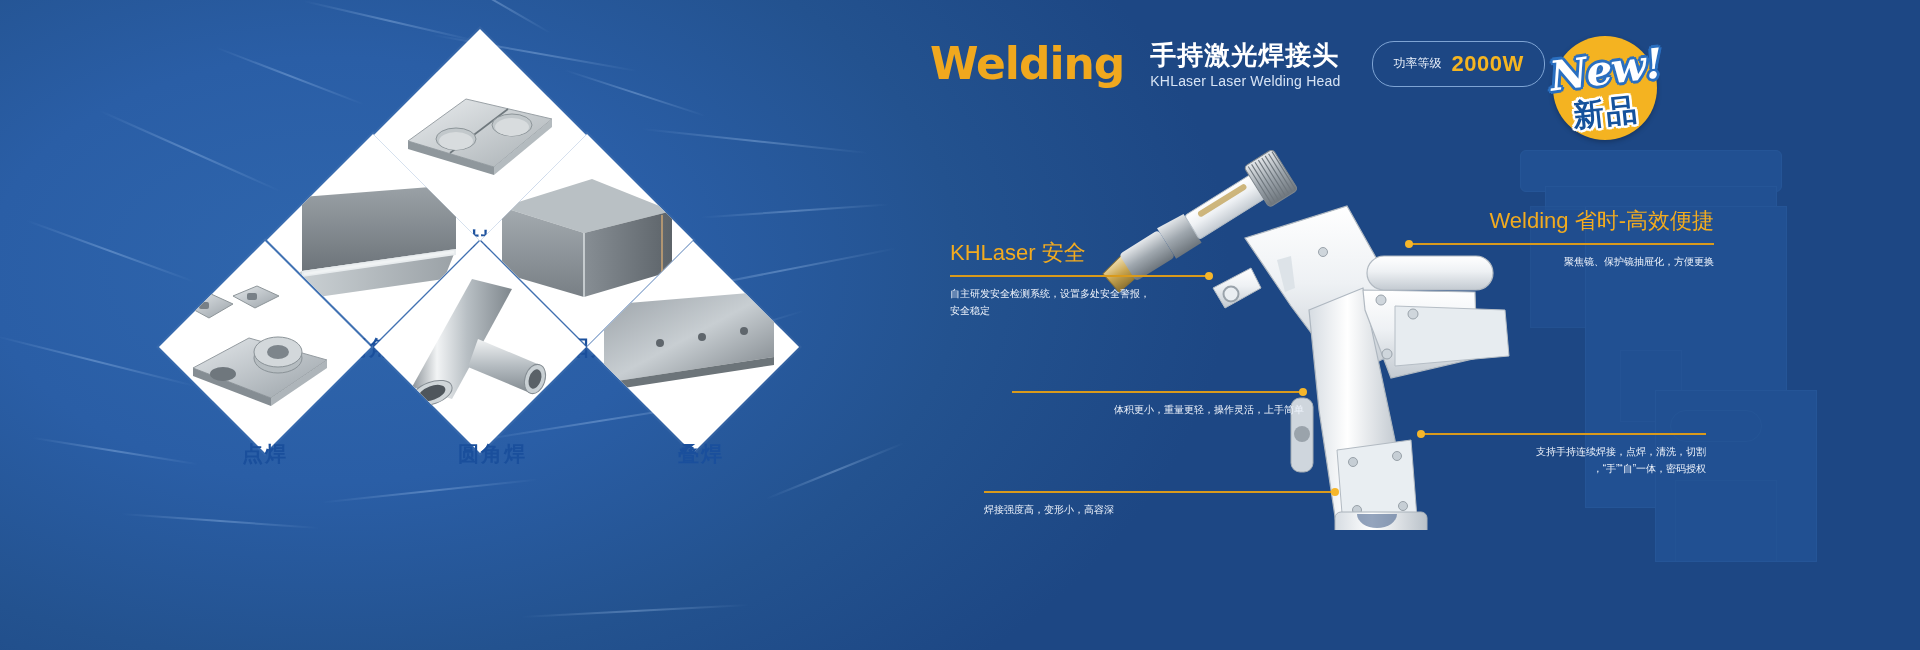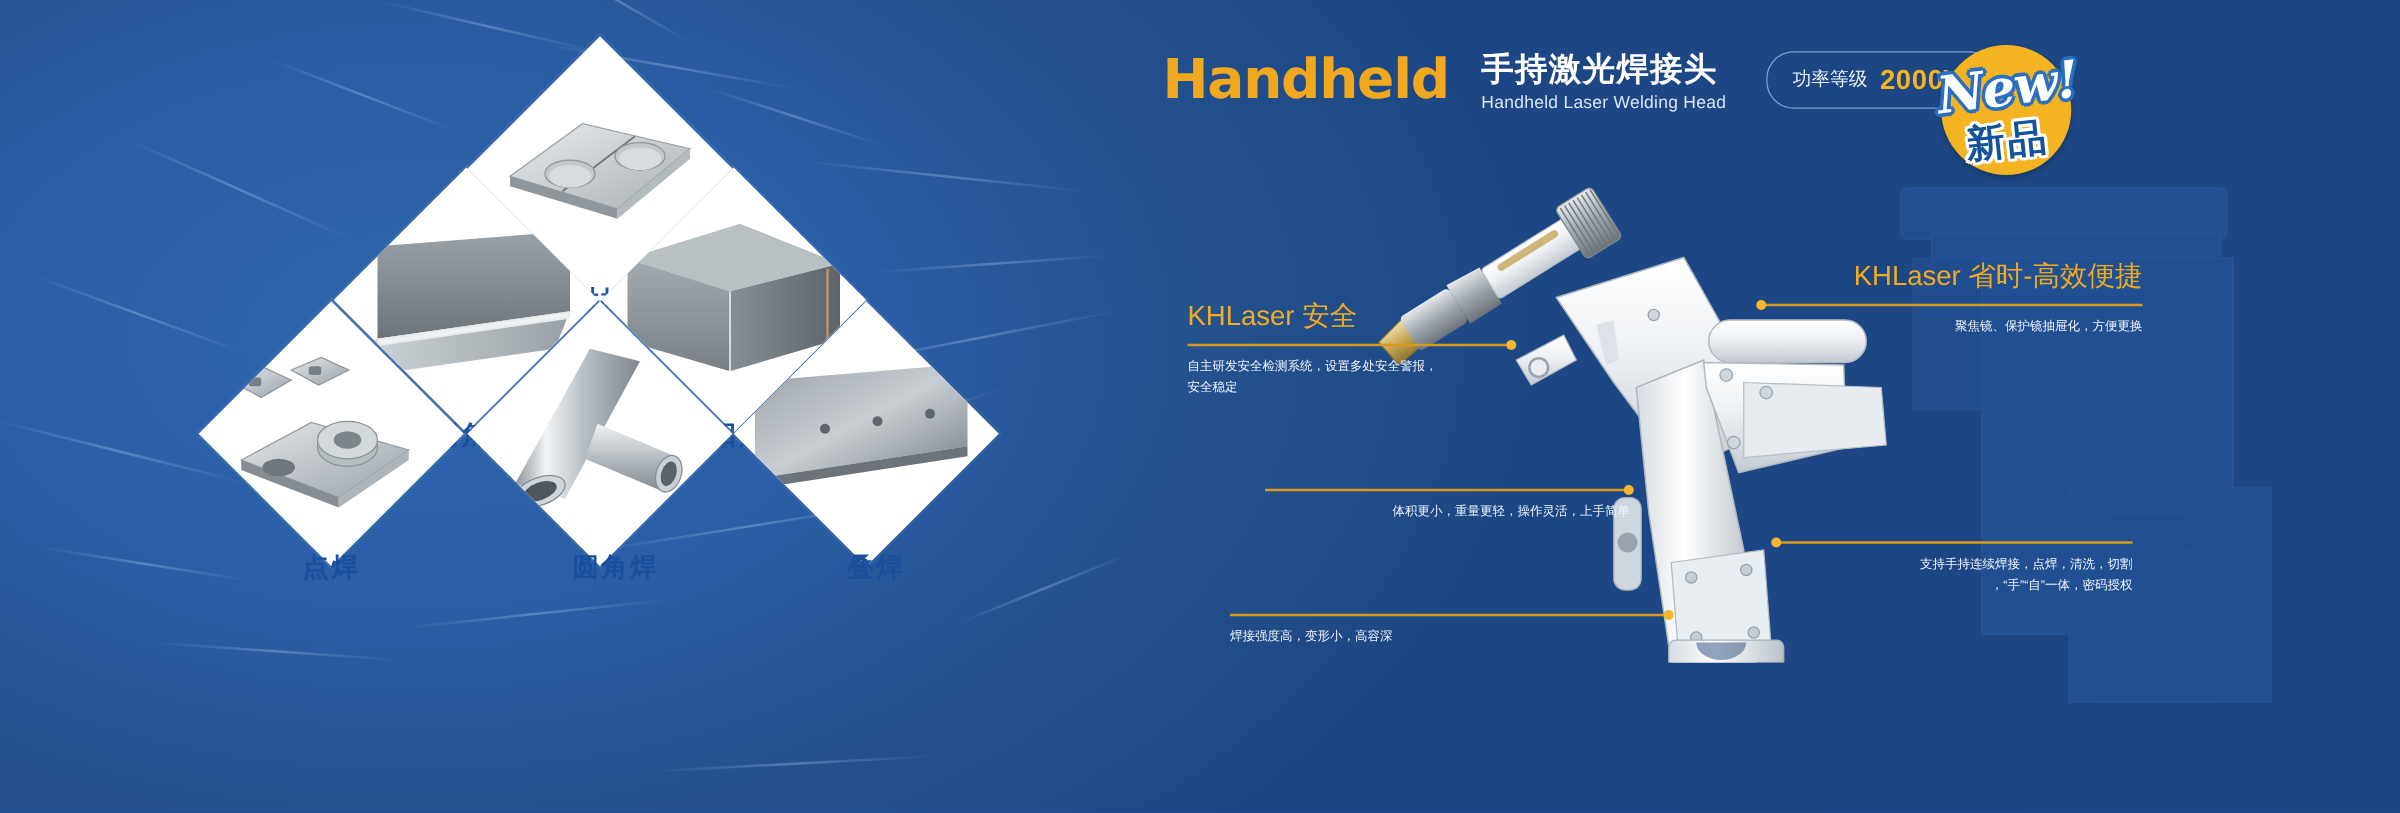--- a/index.html
+++ b/index.html
@@ -28,21 +28,21 @@
     font-family:"DejaVu Sans","Liberation Sans",sans-serif;
   }
   .titleblock{display:flex;flex-direction:column;gap:3px;padding-top:3px;}
   .title-cn{font-size:26px;font-weight:bold;color:#ffffff;letter-spacing:1px;line-height:1.15;}
   .title-en{font-size:14px;color:#d7e4f5;letter-spacing:.2px;line-height:1.1;}
   .power-badge{
     display:flex;align-items:center;gap:10px;
     border:1.5px solid #7ea4d4;border-radius:22px;
     padding:9px 20px;margin-left:6px;
   }
-  .power-label{font-size:15px;color:#eaf1fb;}
+  .power-label{font-size:12px;color:#eaf1fb;}
   .power-value{font-size:22px;font-weight:bold;color:#f5b521;letter-spacing:.5px;
     font-family:Liberation Sans, sans-serif;}
   
   .newbadge{position:absolute;left:1545px;top:30px;width:120px;height:110px;}
   .newbadge .disc{position:absolute;left:8px;top:6px;width:104px;height:104px;border-radius:50%;
     background:#f4b321;box-shadow:0 2px 5px rgba(0,0,0,.25);}
   .newbadge .new-txt{
     position:absolute;left:-2px;top:16px;width:126px;text-align:center;
     font-family:"DejaVu Serif","Liberation Serif",serif;
     font-size:41px;font-style:italic;font-weight:bold;color:#ffffff;
@@ -250,24 +250,24 @@
           <circle cx="62" cy="56" r="4" fill="#5f666c"></circle>
           <circle cx="104" cy="50" r="4" fill="#5f666c"></circle>
           <circle cx="146" cy="44" r="4" fill="#5f666c"></circle>
         </svg>
       </div>
     </div>
     <div class="dia-label" style="left:528px;top:400px;">叠焊</div>
   </div>
 
   <div class="header">
-    <div class="brand">Handheld</div>
+    <div class="brand">Welding</div>
     <div class="titleblock">
       <div class="title-cn">手持激光焊接头</div>
-      <div class="title-en">Handheld Laser Welding Head</div>
+      <div class="title-en">KHLaser Laser Welding Head</div>
     </div>
     <div class="power-badge">
       <span class="power-label">功率等级</span>
       <span class="power-value">2000W</span>
     </div>
   </div>
 
   <div class="newbadge">
     <div class="disc"></div>
     <div class="new-txt">New!</div>
@@ -378,21 +378,21 @@
   <div class="feat" style="left:950px;top:240px;width:260px;">
     <div class="f-title">KHLaser 安全</div>
     <div class="f-rule">
       <span class="dot" style="right:-3px;"></span>
     </div>
     <div class="f-desc">自主研发安全检测系统，设置多处安全警报，
 安全稳定</div>
   </div>
 
   <div class="feat right-align" style="left:1408px;top:208px;width:306px;">
-    <div class="f-title">KHLaser 省时-高效便捷</div>
+    <div class="f-title">Welding 省时-高效便捷</div>
     <div class="f-rule">
       <span class="dot" style="left:-3px;"></span>
     </div>
     <div class="f-desc">聚焦镜、保护镜抽屉化，方便更换</div>
   </div>
 
   <div class="feat right-align" style="left:1012px;top:382px;width:292px;">
     <div class="f-rule">
       <span class="dot" style="right:-3px;"></span>
     </div>

